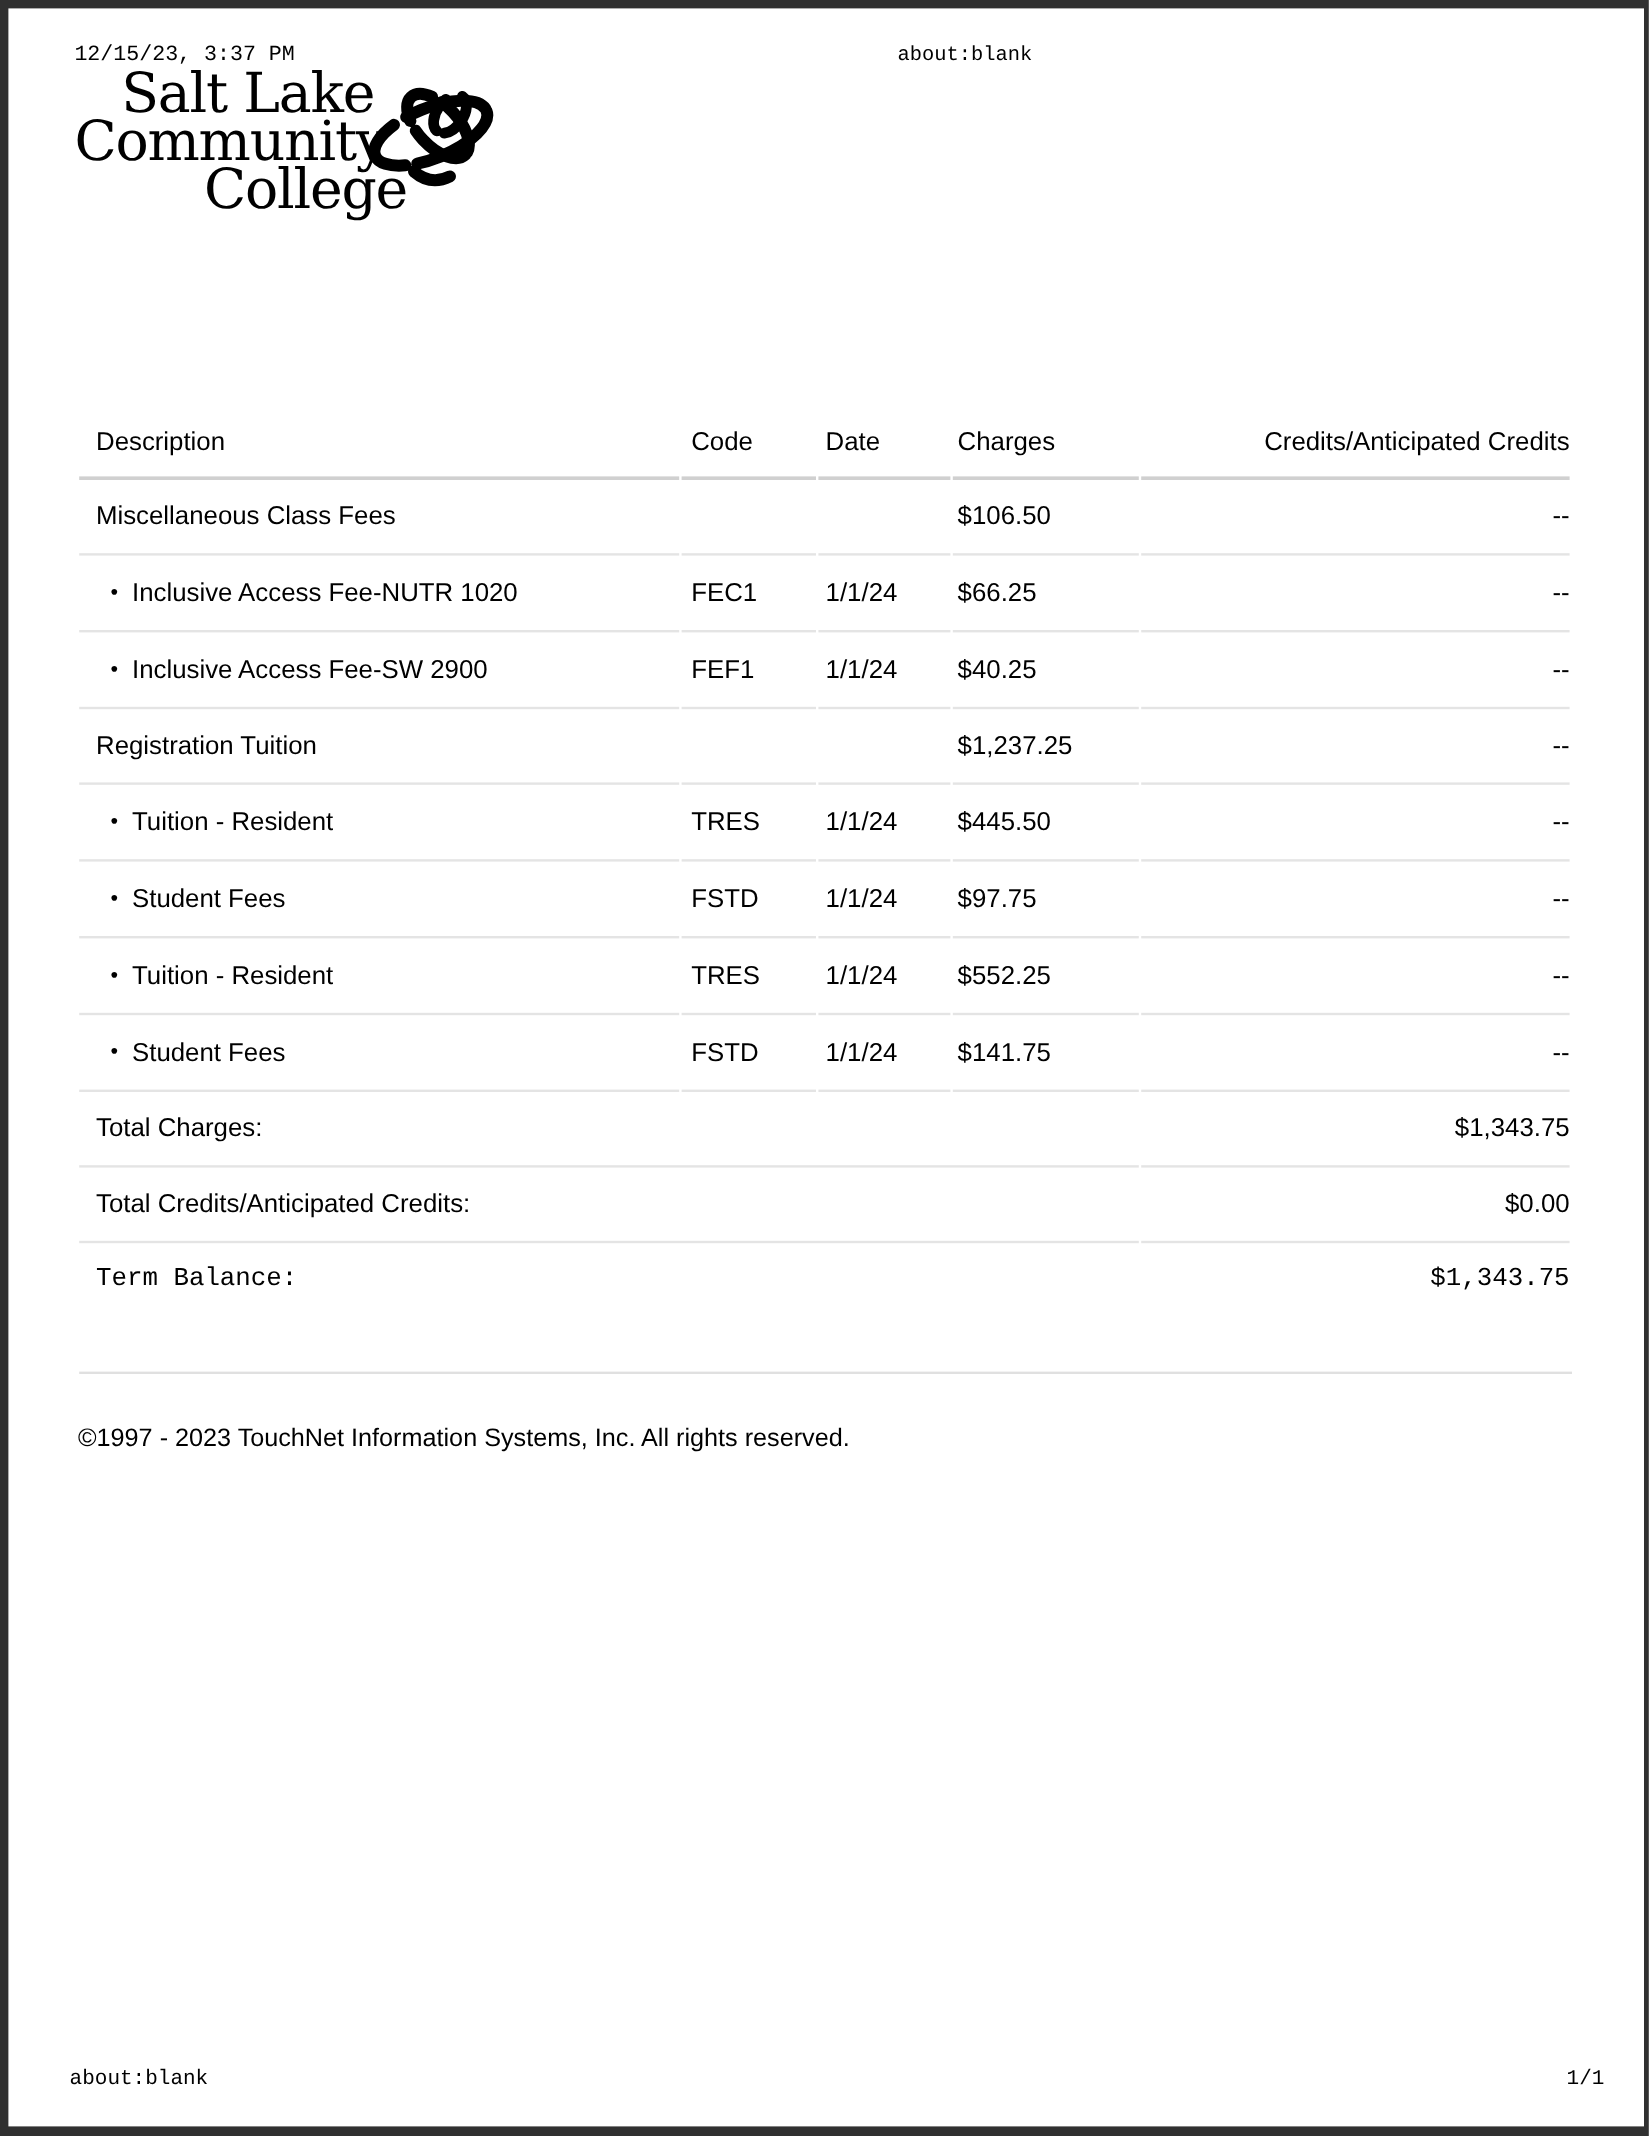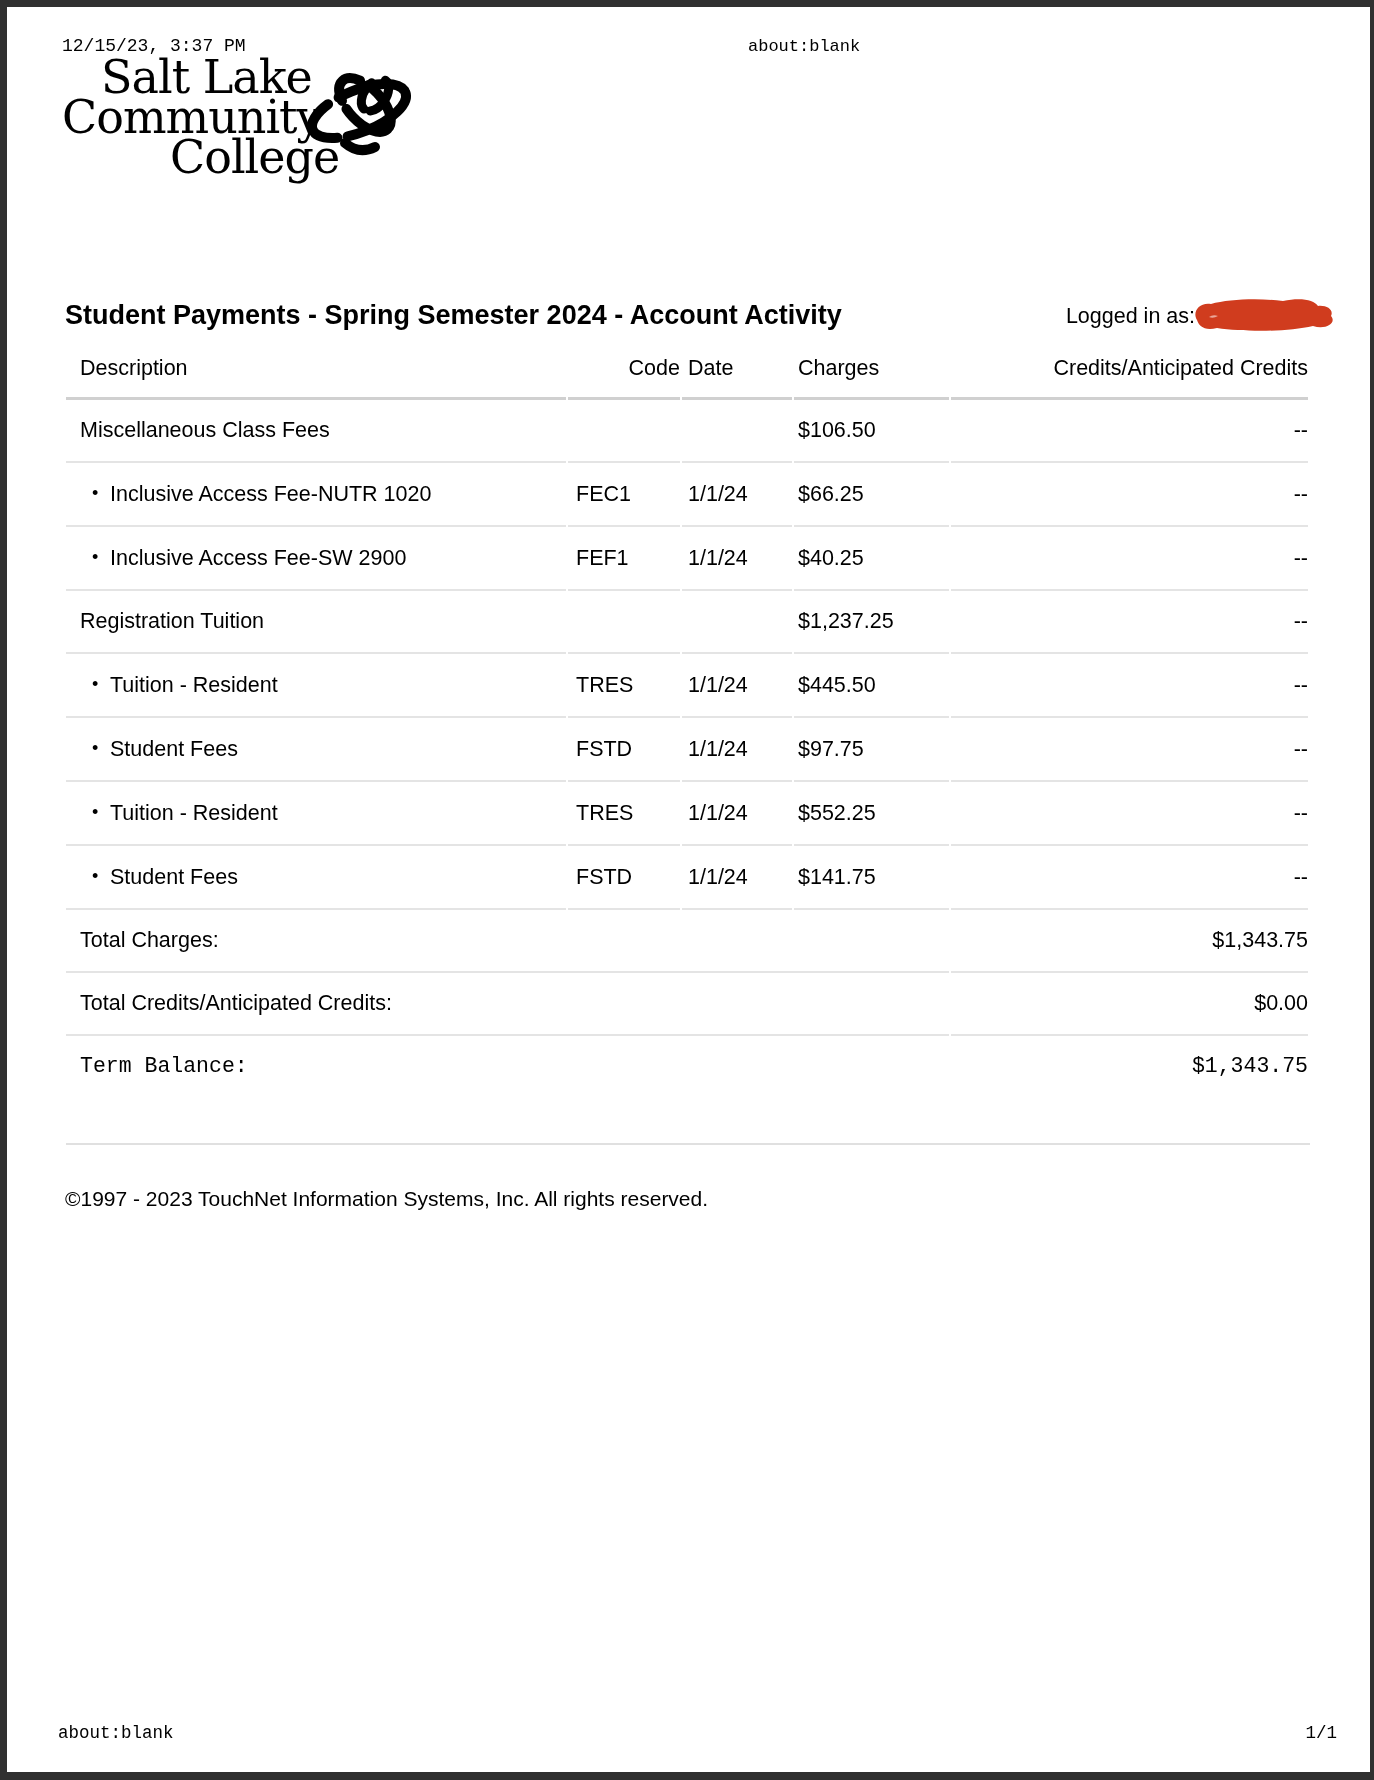--- a/index.html
+++ b/index.html
@@ -52,21 +52,21 @@
     padding: 18px 0 19px 0;
     border-bottom: 2px solid #e4e4e4;
     vertical-align: middle; white-space: nowrap;
   }
   .col-desc    { width: 500px; }
   .col-code    { width: 112px; }
   .col-date    { width: 110px; }
   .col-charges { width: 155px; }
   .col-credits { width: 357px; }
   .acct th.h-desc    { padding-left: 14px; }
-  .acct th.h-code    { padding-left: 8px; text-align: right; }
+  .acct th.h-code    { padding-left: 8px; }
   .acct th.h-date    { padding-left: 6px; margin-left: 39px; }
   .acct th.h-charges { padding-left: 4px; }
   .acct th.h-credits, .acct td.credits, .acct td.tvalue { text-align: right; padding-right: 0; }
   .acct tr.indent td.desc { padding-left: 26px; }
   .acct tr:not(.indent) td.desc { padding-left: 14px; }
   .acct td.code    { padding-left: 8px; margin-left: 31px; }
   .acct td.date    { padding-left: 6px; }
   .acct td.charges { padding-left: 4px; }
   .acct td.tlabel  { padding-left: 14px; }
   .acct tr.total-row.last td { border-bottom: none; font-family: Liberation Mono, monospace; }
@@ -90,28 +90,20 @@
     <svg class="atom" width="112" height="104" viewBox="0 0 112 104">
       <g fill="none" stroke="#000" stroke-linecap="round">
         <ellipse cx="54" cy="52" rx="50" ry="21" stroke-width="10" transform="rotate(-22 54 52)" stroke-dasharray="78 10 60 12 70 10"></ellipse>
         <ellipse cx="60" cy="46" rx="33" ry="17" stroke-width="10" transform="rotate(47 60 46)" stroke-dasharray="50 9 40 9"></ellipse>
         <ellipse cx="70" cy="36" rx="18" ry="11" stroke-width="9" transform="rotate(-55 70 36)" stroke-dasharray="40 7 30"></ellipse>
         <path d="M40 84 q14 12 30 4" stroke-width="10"></path>
       </g>
     </svg>
   </div>
 
-  <div class="title-row">
-    <h1 class="page-title">Student Payments - Spring Semester 2024 - Account Activity</h1>
-    <div class="login">Logged in as:</div>
-    <svg class="scribble" width="150" height="44" viewBox="0 0 150 44">
-      <path fill="#d03c1e" d="M10 27 C5 19 12 9 24 11 C42 6 72 5 96 8 C114 4 127 7 131 13 C140 12 147 17 144 23 C150 30 139 37 126 33 C100 39 58 39 30 35 C17 38 12 33 10 27 Z"></path>
-      <path fill="#ffffff" opacity="0.55" d="M22 24 q4 -3 9 -1 q-5 3 -9 1 Z"></path>
-    </svg>
-  </div>
 
   <table class="acct">
     <colgroup>
       <col class="col-desc">
         <col class="col-code">
         <col class="col-date">
         <col class="col-charges">
         <col class="col-credits">
     </colgroup>
     <thead>

